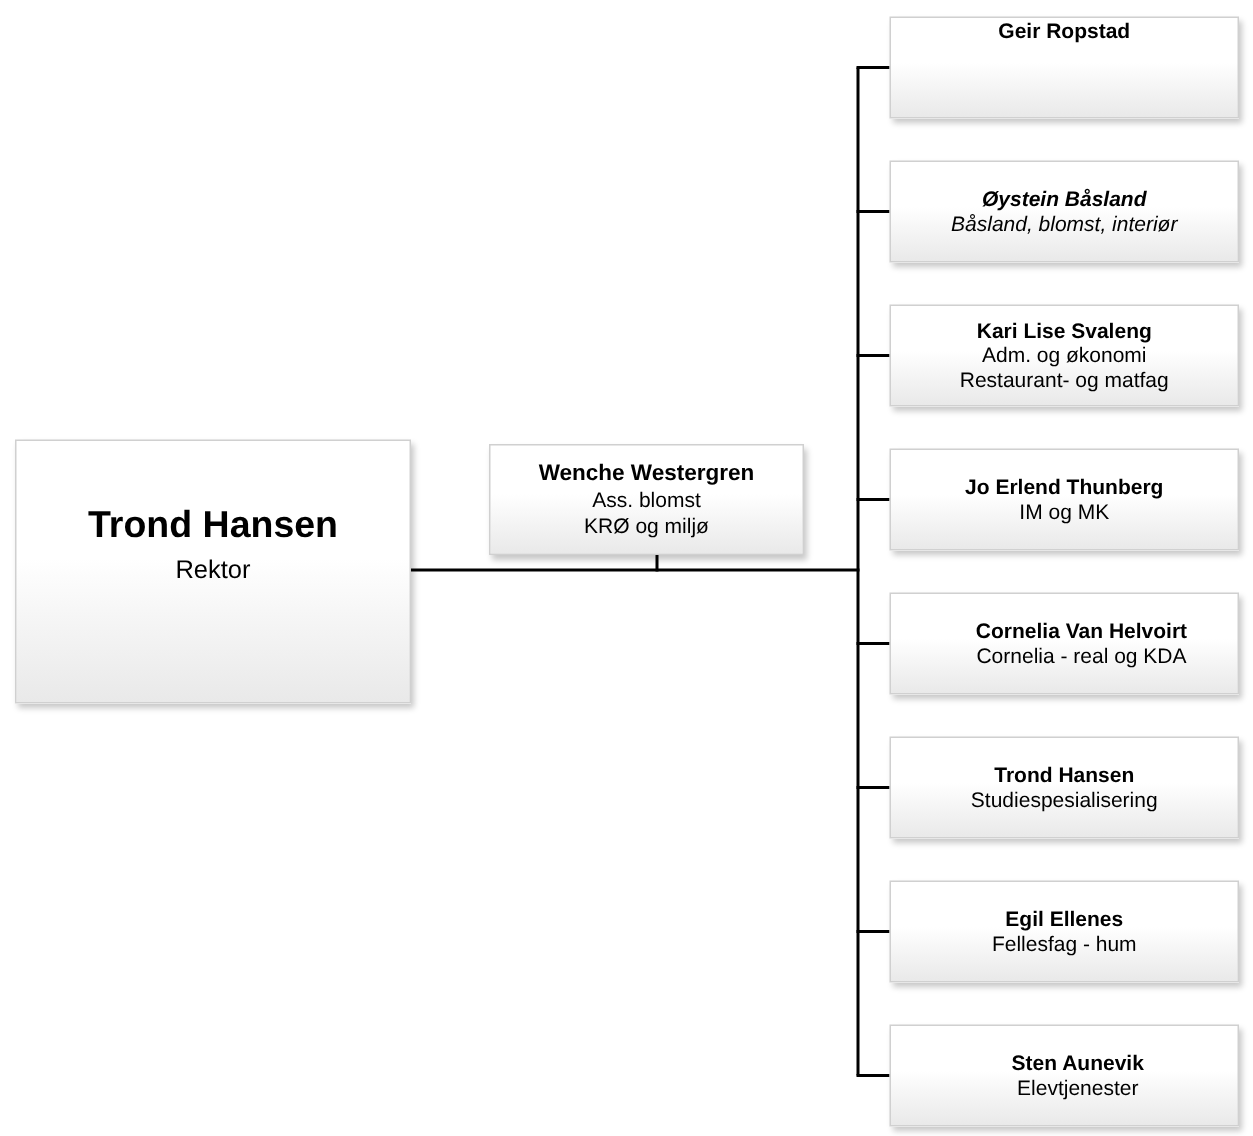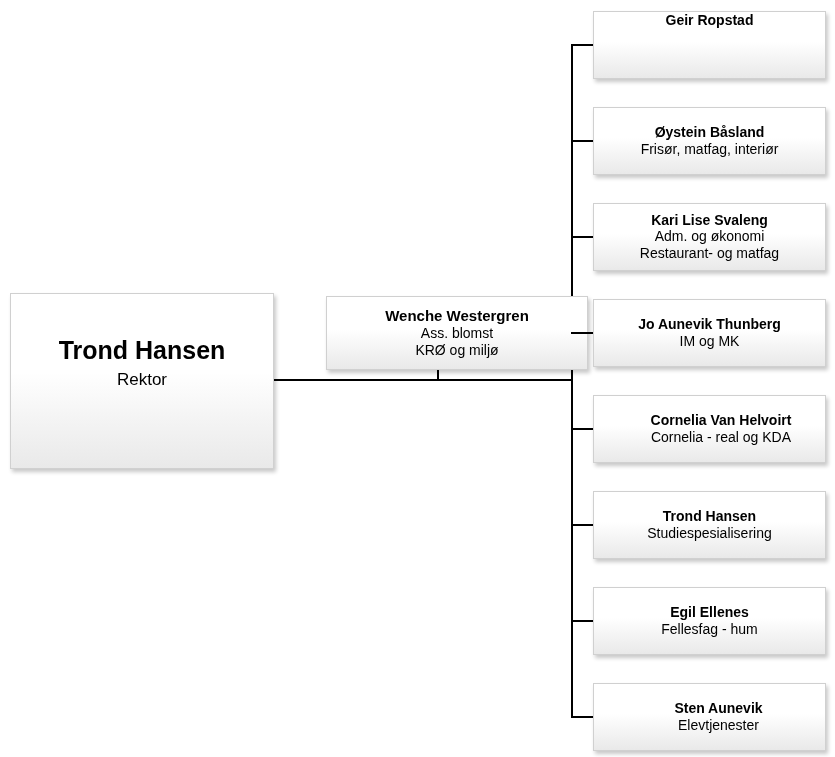--- a/index.html
+++ b/index.html
@@ -56,21 +56,21 @@
     justify-content: flex-start;
     padding-top: 42px;
   }
   .node.root .name { font-size: 25px; }
   .node.root .role { font-size: 17px; margin-top: 4px; }
 
   
   .node.deputy {
     left: 326px;
     top: 296px;
-    width: 262px;
+    width: 210px;
     height: 74px;
     justify-content: center;
   }
   .node.deputy .name { font-size: 15px; }
   .node.deputy .role { font-size: 14px; }
 
   
   .node.leaf {
     left: 593px;
     width: 233px;
@@ -126,33 +126,33 @@
     <span class="role">Ass. blomst</span>
     <span class="role">KRØ og miljø</span>
   </div>
 
   <div id="leaf-layer">
       <div class="line h" style="left: 571px; top: 44px; width: 22px;"></div>
       <div class="node leaf" style="top: 11px; justify-content: space-between;">
         <span class="name">Geir Ropstad</span>
       </div>
       <div class="line h" style="left: 571px; top: 140px; width: 22px;"></div>
-      <div class="node leaf" style="top: 107px;">
+      <div class="node leaf" style="top: 107px; font-style: italic;">
         <span class="name">Øystein Båsland</span>
-        <span class="role">Frisør, matfag, interiør</span>
+        <span class="role">Båsland, blomst, interiør</span>
       </div>
       <div class="line h" style="left: 571px; top: 236px; width: 22px;"></div>
       <div class="node leaf" style="top: 203px;">
         <span class="name">Kari Lise Svaleng</span>
         <span class="role">Adm. og økonomi</span>
         <span class="role">Restaurant- og matfag</span>
       </div>
       <div class="line h" style="left: 571px; top: 332px; width: 22px;"></div>
       <div class="node leaf" style="top: 299px;">
-        <span class="name">Jo Aunevik Thunberg</span>
+        <span class="name">Jo Erlend Thunberg</span>
         <span class="role">IM og MK</span>
       </div>
       <div class="line h" style="left: 571px; top: 428px; width: 22px;"></div>
       <div class="node leaf" style="top: 395px; padding-left: 23px;">
         <span class="name">Cornelia Van Helvoirt</span>
         <span class="role">Cornelia - real og KDA</span>
       </div>
       <div class="line h" style="left: 571px; top: 524px; width: 22px;"></div>
       <div class="node leaf" style="top: 491px;">
         <span class="name">Trond Hansen</span>

